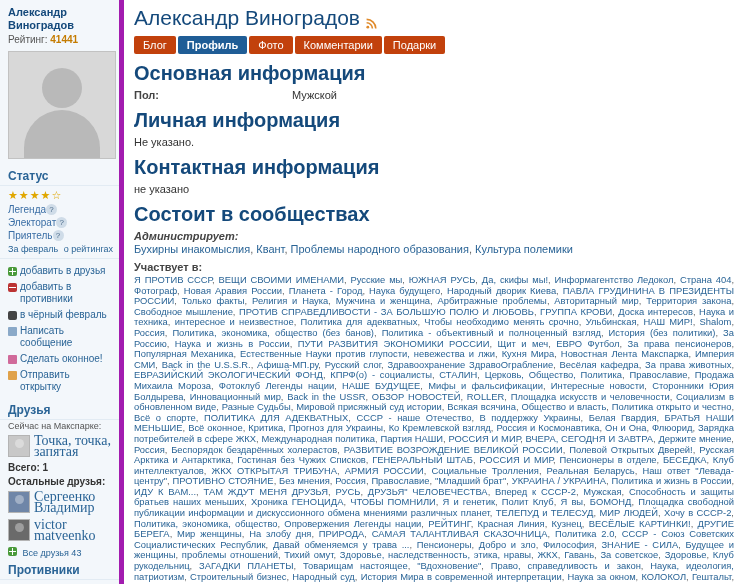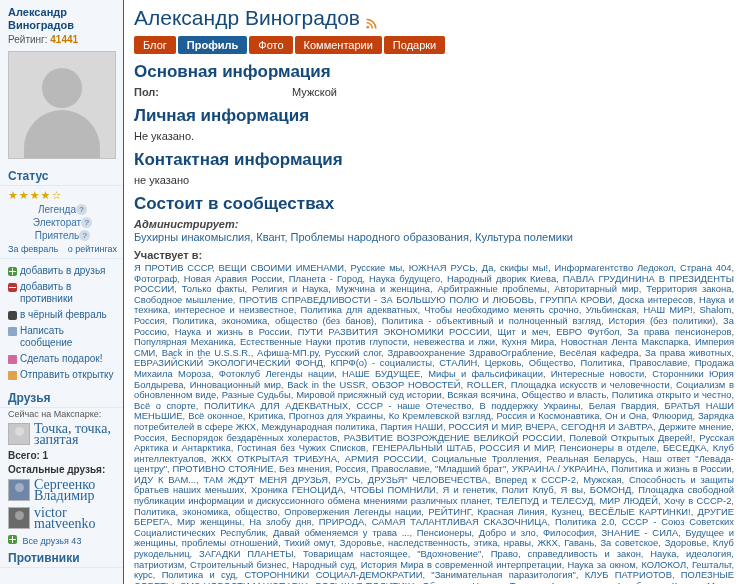--- a/index.html
+++ b/index.html
@@ -17,21 +17,21 @@
     width: 740px; height: 584px;
     display: flex;
     background: #fff;
   }
 
   
   .sidebar {
     width: 124px;
     min-width: 124px;
     background: #f3f7fb;
-    border-right: 1px solid #a21caf;
+    border-right: 5px solid #a21caf;
     padding: 0;
   }
   .user-name {
     font-size: 11px;
     font-weight: bold;
     color: #14497b;
     padding: 6px 6px 2px 8px;
     line-height: 13px;
   }
   .rating-line {
@@ -79,21 +79,21 @@
     font-size: 11px;
     letter-spacing: 1px;
     padding: 3px 6px 1px 8px;
   }
   .badge-row {
     font-size: 10px;
     color: #3a6ea5;
     padding: 1px 6px 1px 8px;
     display: flex;
     align-items: center;
-    justify-content: center;
+    justify-content: flex-start;
   }
   .badge-row .q {
     display: inline-block;
     width: 11px; height: 11px;
     line-height: 11px;
     text-align: center;
     border-radius: 50%;
     background: #cfdce8;
     color: #4a6b8a;
     font-size: 8px;
@@ -203,21 +203,21 @@
     padding: 3px 9px;
     background: #c2410c;
     color: #fff;
     border-radius: 2px;
     cursor: pointer;
     white-space: nowrap;
   }
   .tab.active { background: #1f5d96; font-weight: bold; }
 
   .sec-title {
-    font-size: 17px;
+    font-size: 20px;
     color: #14497b;
     font-weight: bold;
     margin: 8px 0 4px 0;
   }
   .kv { display: flex; font-size: 11px; margin: 2px 0; }
   .kv .k { width: 158px; color: #444; font-weight: bold; }
   .kv .v { color: #333; }
   .plain { font-size: 11px; color: #333; margin: 2px 0; }
 
   .admin-label { font-size: 11px; color: #444; font-weight: bold; margin-top: 4px; font-style: italic;}
@@ -290,21 +290,21 @@
       <div class="action-item">
         <span class="ic ic-black"></span>
         <span>в чёрный февраль</span>
       </div>
       <div class="action-item">
         <span class="ic ic-mail"></span>
         <span>Написать сообщение</span>
       </div>
       <div class="action-item">
         <span class="ic ic-gift"></span>
-        <span>Сделать подарок!</span>
+        <span>Сделать оконное!</span>
       </div>
       <div class="action-item">
         <span class="ic ic-card"></span>
         <span>Отправить открытку</span>
       </div>
     </div>
 
     <div class="side-head">Друзья</div>
     <div class="sub-line">Сейчас на Макспарке:</div>
     <div class="friend-row">

